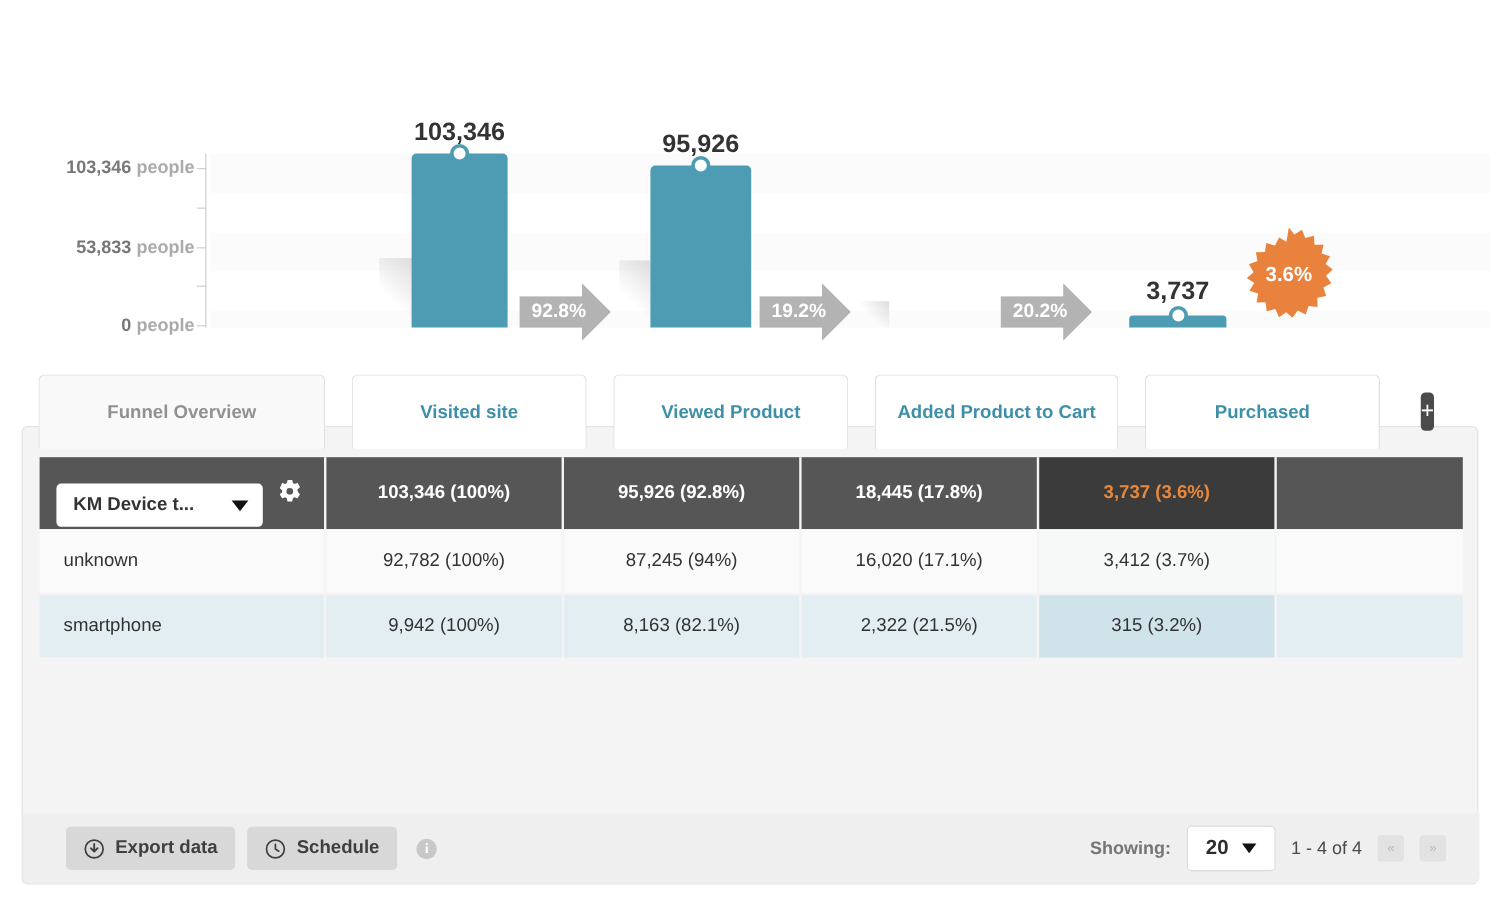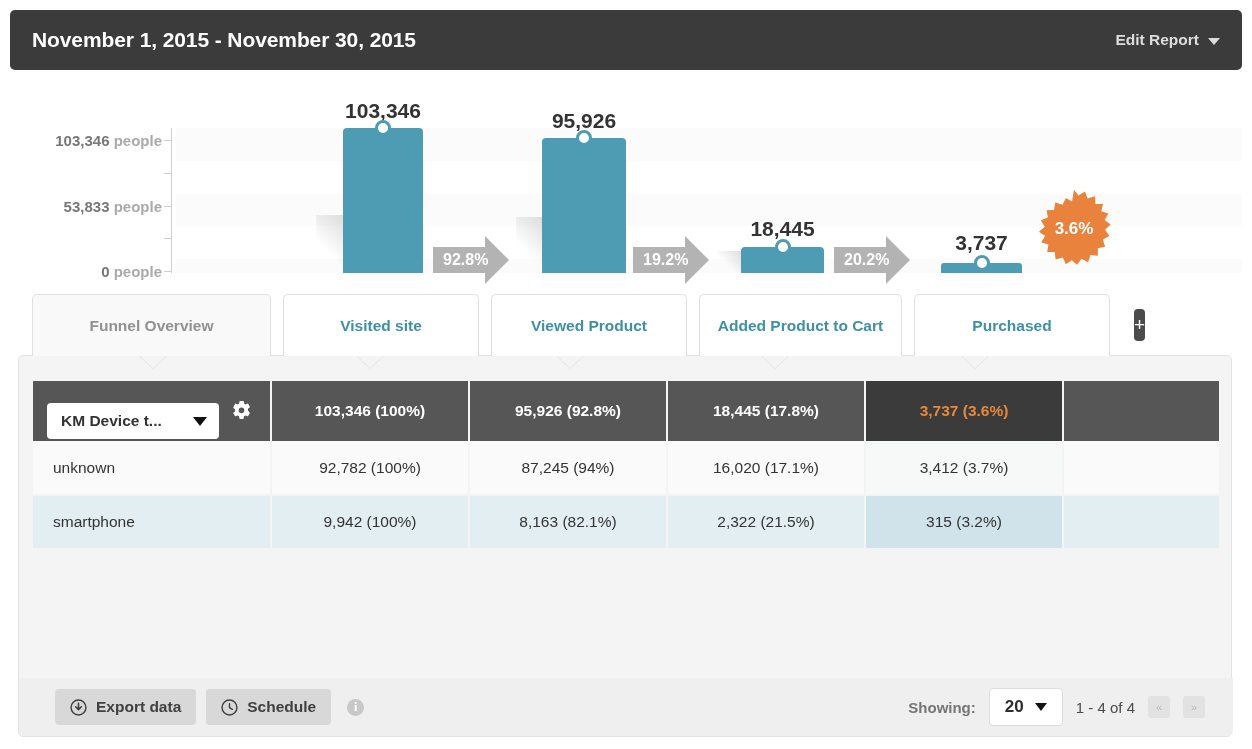--- a/index.html
+++ b/index.html
@@ -122,23 +122,23 @@
     width: 82px; height: 82px;
     display: flex; align-items: center; justify-content: center;
   }
   .burst-label {
     position: relative; z-index: 3;
     color: #ffffff; font-size: 17px; font-weight: bold;
   }
 
   
   .tabs {
-    position: absolute; left: 32px; top: 294px;
+    position: absolute; left: 32px; top: 312px;
     width: 1090px; height: 62px;
-    display: flex; gap: 12px; align-items: stretch;
+    display: flex; gap: 22px; align-items: stretch;
     z-index: 5;
   }
   .tab {
     flex: 0 0 auto;
     border: 1px solid #e0e0e0;
     border-bottom: none;
     border-radius: 5px 5px 0 0;
     background: #ffffff;
     display: flex; align-items: center; justify-content: center;
     text-align: center;
@@ -282,27 +282,20 @@
     background: #e2e2e2; color: #b7b7b7;
     display: flex; align-items: center; justify-content: center;
     font-size: 11px; cursor: pointer;
   }
 </style>
 </head>
 <body>
 
 <div id="root">
 
-  <div class="header">
-    <div class="header-title">November 1, 2015 - November 30, 2015</div>
-    <div class="edit-report">
-      <span>Edit Report</span>
-      <span class="caret-down"></span>
-    </div>
-  </div>
 
   <div class="chart-area">
 
     <div class="y-axis">
       <div class="y-label" style="top:52px;">
         <span class="num">103,346</span>
         <span class="unit">people</span>
       </div>
       <div class="y-label" style="top:118px;">
         <span class="num">53,833</span>
@@ -348,26 +341,20 @@
         </div>
       </div>
 
       <div class="funnel-arrow" style="left:457px;top:108px;width:76px;">
         <div class="arrow-body" style="width:56px;"></div>
         <div class="arrow-head" style="left:52px;"></div>
         <span class="arrow-label">19.2%</span>
       </div>
 
       <div class="bar-shadow" style="left:541px;width:24px;height:22px;"></div>
-      <div class="bar-slot" style="left:565px;width:83px;height:145px;">
-        <div class="bar-value" style="bottom:32px;">18,445</div>
-        <div class="bar" style="height:26px;">
-          <span class="bar-dot"></span>
-        </div>
-      </div>
 
       <div class="funnel-arrow" style="left:658px;top:108px;width:76px;">
         <div class="arrow-body" style="width:56px;"></div>
         <div class="arrow-head" style="left:52px;"></div>
         <span class="arrow-label">20.2%</span>
       </div>
 
       <div class="bar-slot" style="left:765px;width:81px;height:145px;">
         <div class="bar-value" style="bottom:18px;">3,737</div>
         <div class="bar" style="height:10px;border-radius:3px 3px 0 0;">

